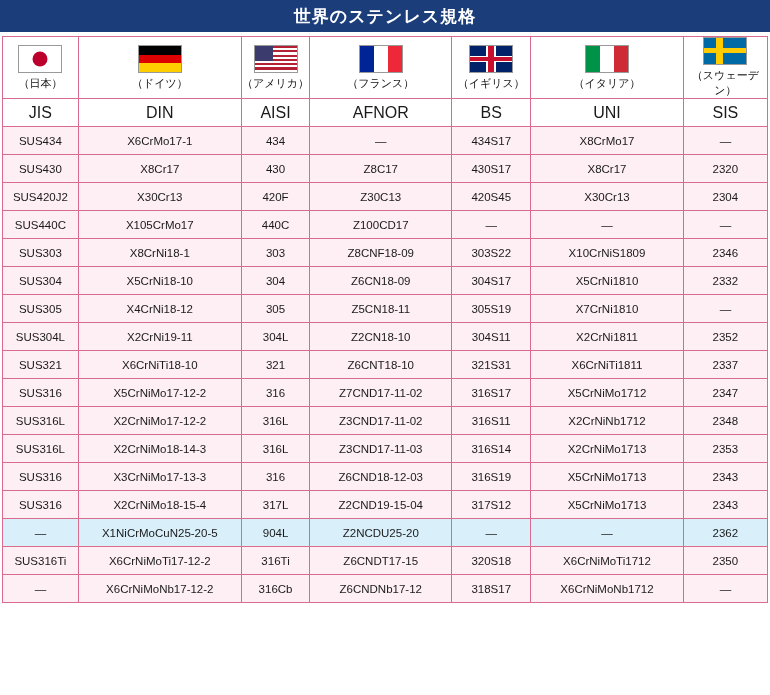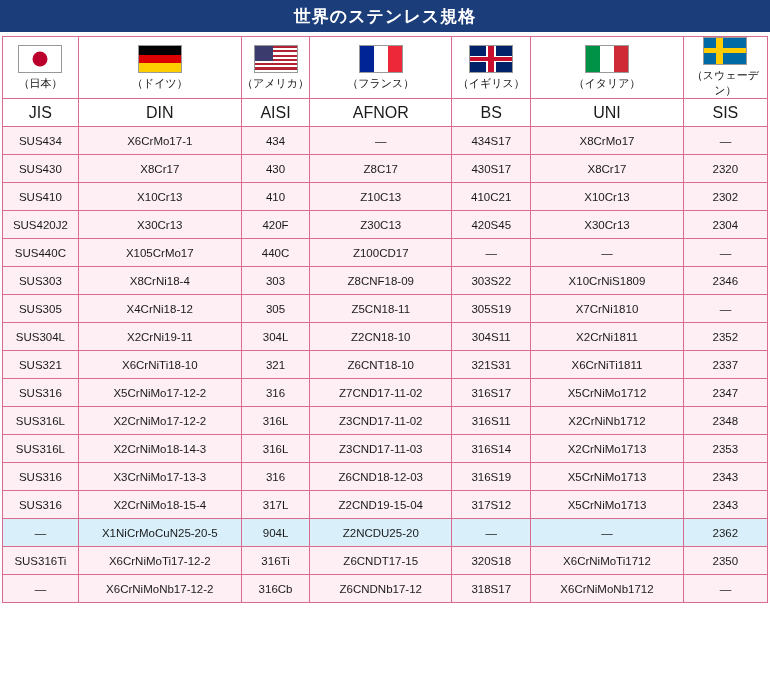--- a/index.html
+++ b/index.html
@@ -203,54 +203,54 @@
         <tr class="std-row">
           <td>SUS430</td>
           <td>X8Cr17</td>
           <td>430</td>
           <td>Z8C17</td>
           <td>430S17</td>
           <td>X8Cr17</td>
           <td>2320</td>
         </tr>
         <tr class="std-row">
-          <td>SUS410</td>
-          <td>X10Cr13</td>
-          <td>410</td>
-          <td>Z10C13</td>
-          <td>410C21</td>
-          <td>X10Cr13</td>
-          <td>2302</td>
-        </tr>
-        <tr class="std-row">
           <td>SUS420J2</td>
           <td>X30Cr13</td>
           <td>420F</td>
           <td>Z30C13</td>
           <td>420S45</td>
           <td>X30Cr13</td>
           <td>2304</td>
         </tr>
         <tr class="std-row">
           <td>SUS440C</td>
           <td>X105CrMo17</td>
           <td>440C</td>
           <td>Z100CD17</td>
           <td>—</td>
           <td>—</td>
           <td>—</td>
         </tr>
         <tr class="std-row">
           <td>SUS303</td>
-          <td>X8CrNi18-4</td>
+          <td>X8CrNi18-1</td>
           <td>303</td>
           <td>Z8CNF18-09</td>
           <td>303S22</td>
           <td>X10CrNiS1809</td>
           <td>2346</td>
+        </tr>
+        <tr class="std-row">
+          <td>SUS304</td>
+          <td>X5CrNi18-10</td>
+          <td>304</td>
+          <td>Z6CN18-09</td>
+          <td>304S17</td>
+          <td>X5CrNi1810</td>
+          <td>2332</td>
         </tr>
         <tr class="std-row">
           <td>SUS305</td>
           <td>X4CrNi18-12</td>
           <td>305</td>
           <td>Z5CN18-11</td>
           <td>305S19</td>
           <td>X7CrNi1810</td>
           <td>—</td>
         </tr>

